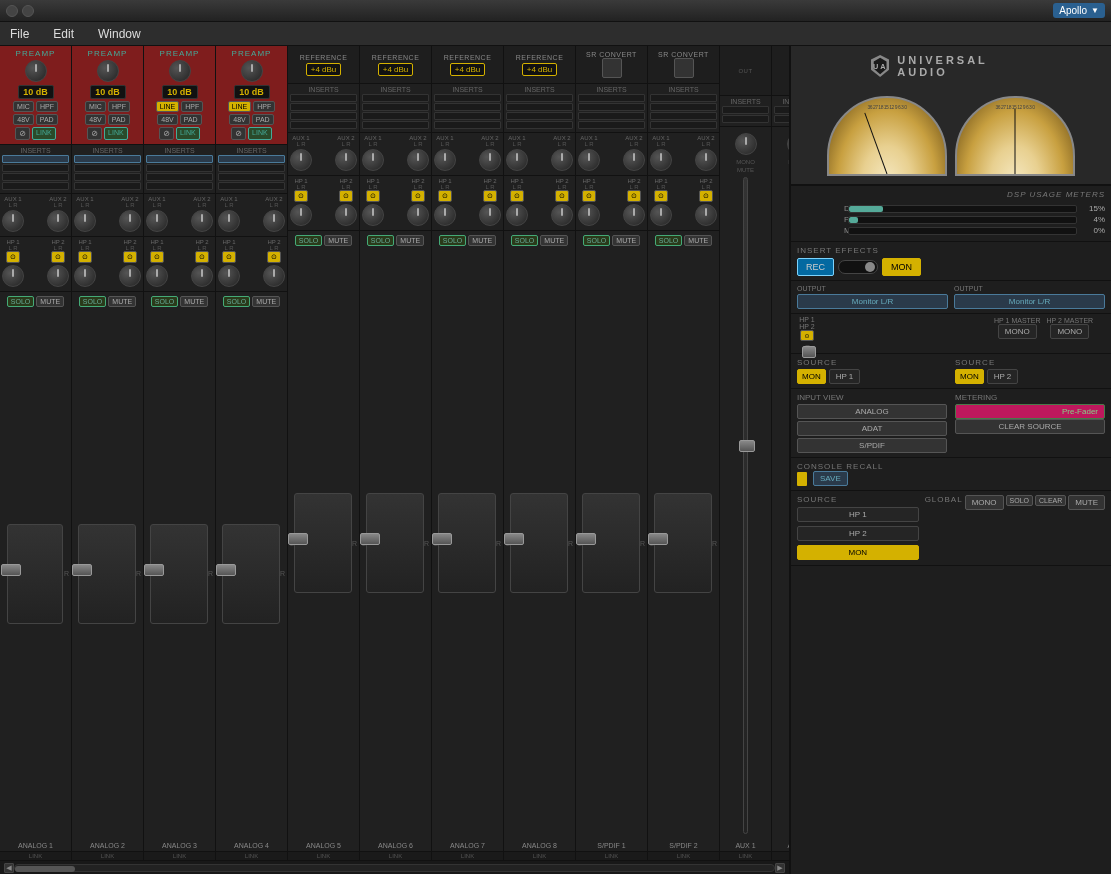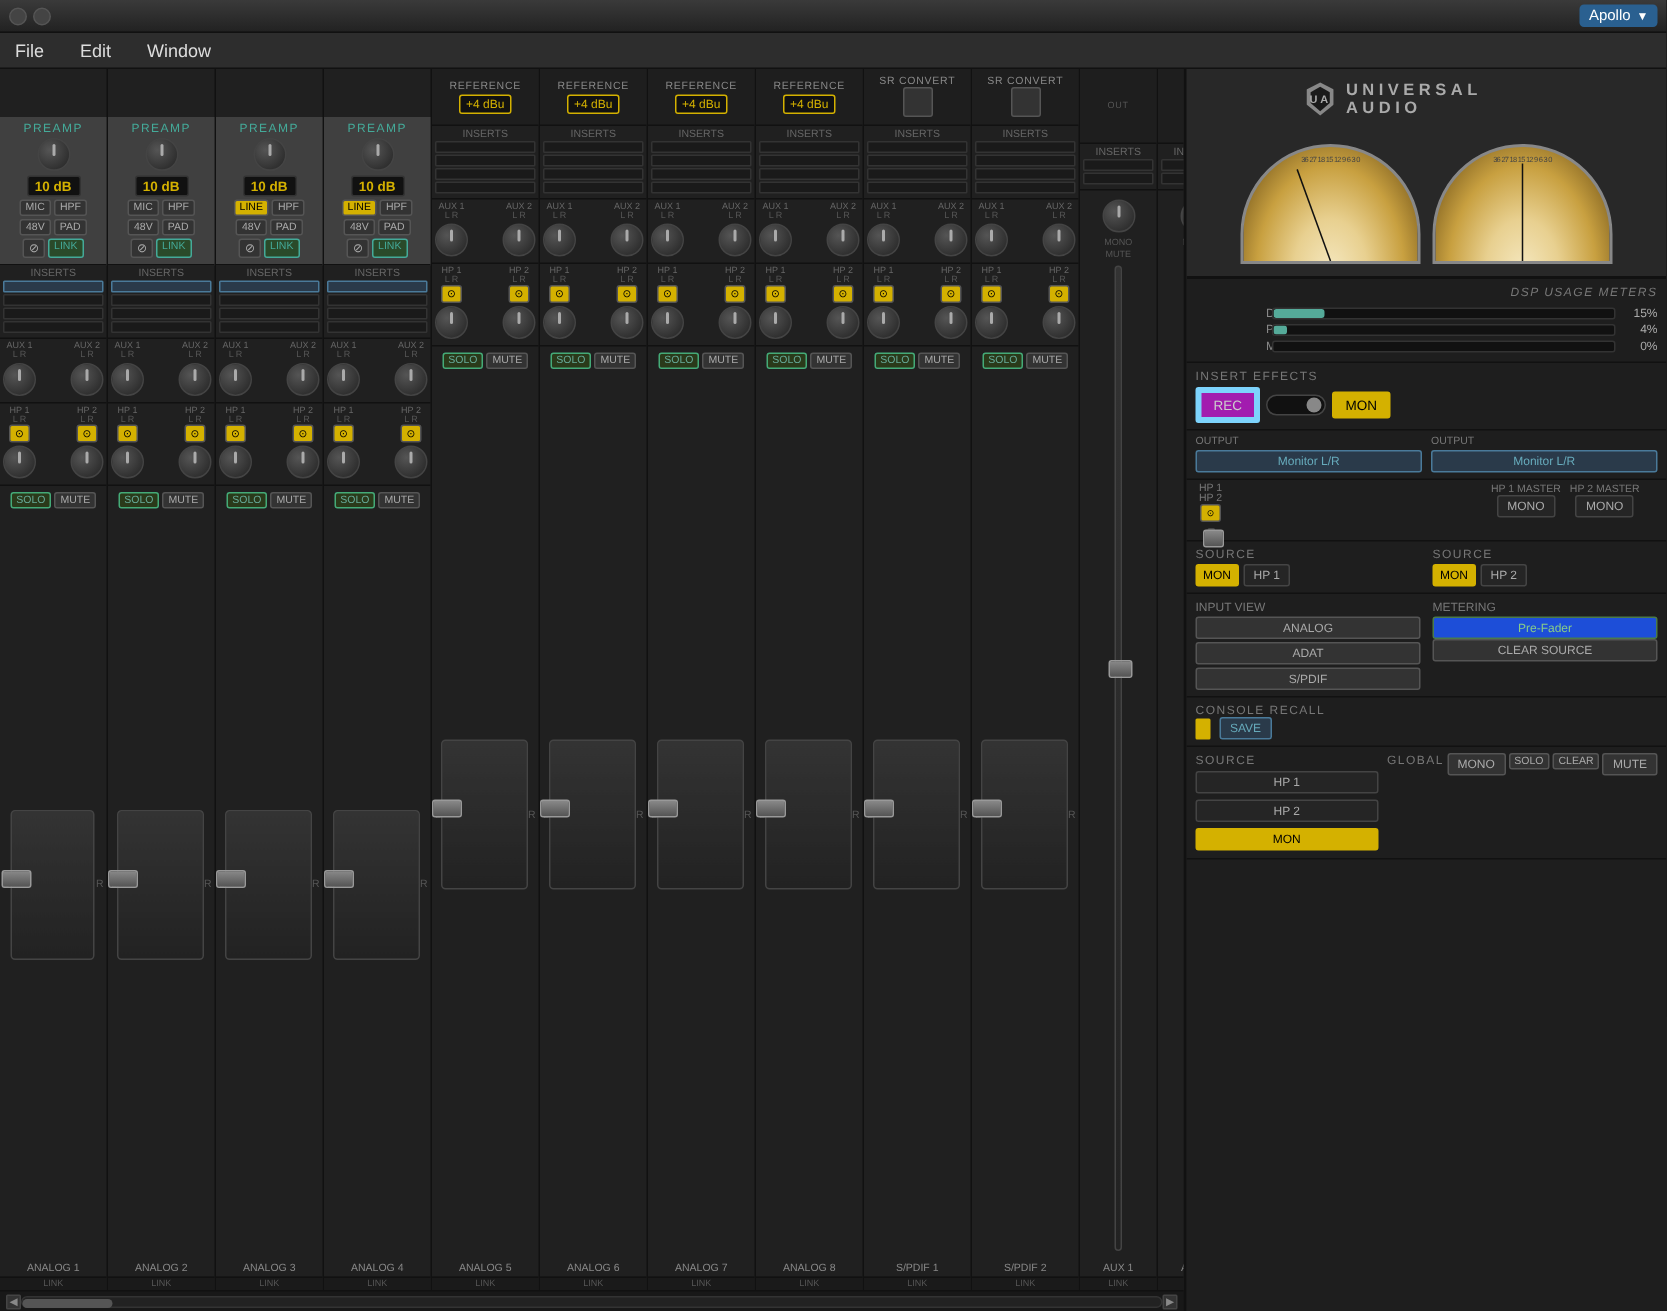--- a/index.html
+++ b/index.html
@@ -97,27 +97,26 @@
       min-width: 72px;
       max-width: 80px;
       flex: 1;
       background: #202020;
       border-right: 1px solid #111;
       height: 100%;
     }
 
     
     .preamp-section {
-      background: #404040;
+      background: #7f1d1d;
       border-bottom: 1px solid #111;
       padding: 3px 2px;
       display: flex;
       flex-direction: column;
       align-items: center;
-      margin-top: 32px;
     }
     .preamp-label {
       font-size: 8px;
       color: #888;
       letter-spacing: 1px;
       text-transform: uppercase;
     }
     .preamp-label.active { color: #4a9; }
 
     .knob {
@@ -484,23 +483,23 @@
       letter-spacing: 1px;
       margin-bottom: 3px;
     }
     .ie-row {
       display: flex;
       align-items: center;
       gap: 4px;
     }
     .rec-btn {
       padding: 3px 8px;
-      background: #a21caf;
+      background: #0369a1;
       color: #ccc;
-      border: 4px solid #7dd3fc;
+      border: 1px solid #7dd3fc;
       font-size: 9px;
       border-radius: 2px;
       cursor: pointer;
     }
     .ie-toggle {
       width: 40px;
       height: 14px;
       background: #111;
       border: 1px solid #444;
       border-radius: 7px;
@@ -618,23 +617,24 @@
       padding: 2px 6px;
       background: #333;
       color: #aaa;
       border: 1px solid #555;
       font-size: 8px;
       border-radius: 2px;
       cursor: pointer;
       margin-top: 2px;
     }
     .prefader-btn {
-      background: #1d4ed8;
+      background: #be185d;
       color: #8c8;
       border-color: #4a7a4a;
+      text-align: right;
     }
     .clear-peaks-btn {
       padding: 2px 4px;
       background: #333;
       color: #aaa;
       border: 1px solid #555;
       font-size: 8px;
       border-radius: 2px;
       cursor: pointer;
     }

